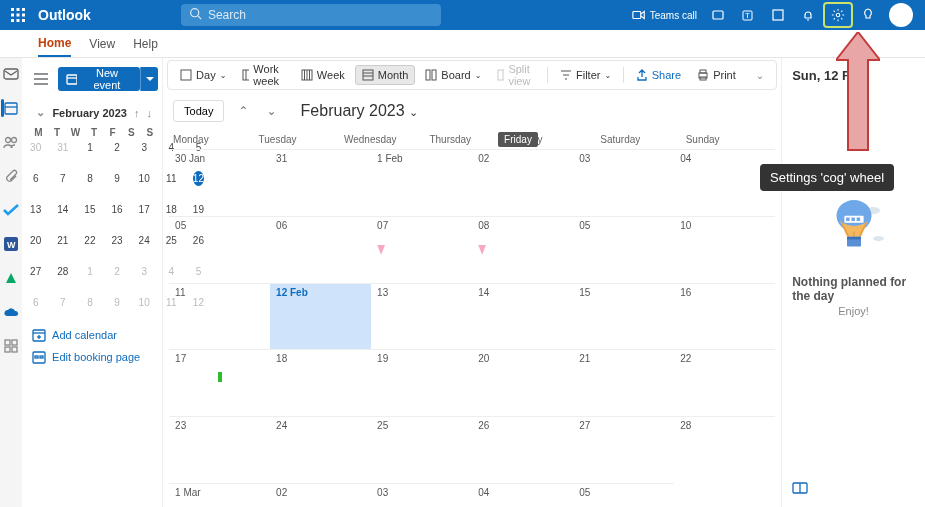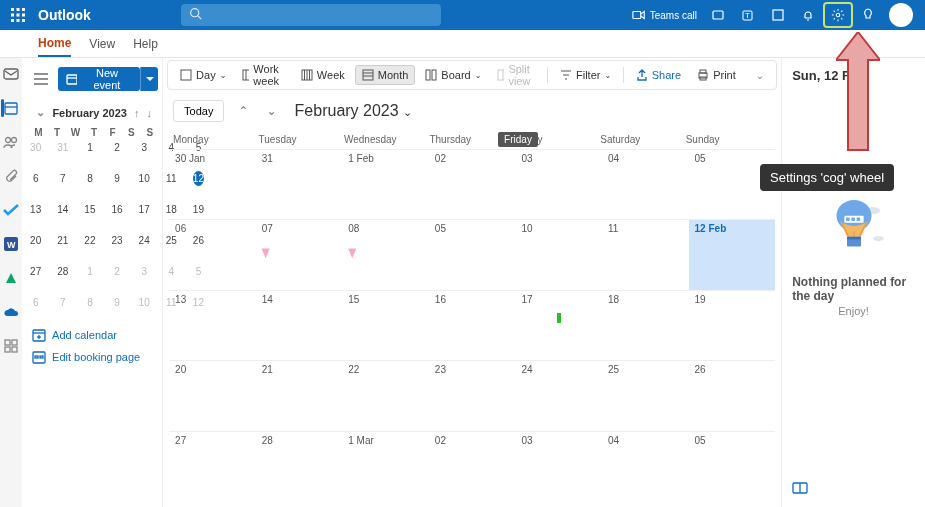--- a/index.html
+++ b/index.html
@@ -38,24 +38,24 @@
 .side-link { display: flex; align-items: center; gap: 6px; padding: 4px 2px; color: #0f6cbd; font-size: 11px; cursor: pointer; }
 .center-col { flex: 1; display: flex; flex-direction: column; border-left: 1px solid #eee; }
 .cmd-bar { height: 30px; border-bottom: 1px solid #eee; display: flex; align-items: center; padding: 0 6px; gap: 4px; margin: 2px 4px; border: 1px solid #e5e5e5; border-radius: 4px; }
 .cmd-item { display: flex; align-items: center; gap: 4px; padding: 3px 6px; font-size: 11px; color: #333; cursor: pointer; border-radius: 3px; }
 .cmd-item.active { background: #e8e8e8; border: 1px solid #ccc; }
 .cmd-sep { width: 1px; height: 16px; background: #e0e0e0; margin: 0 2px; }
 .cmd-item.disabled { color: #bbb; }
 .cal-head { display: flex; align-items: center; padding: 8px 10px; gap: 10px; position: relative; }
 .today-btn { border: 1px solid #ddd; background: #fff; padding: 4px 10px; border-radius: 3px; font-size: 11px; cursor: pointer; }
 .nav-arrow { cursor: pointer; color: #777; padding: 4px; }
-.cal-title { font-size: 16px; font-weight: 400; cursor: pointer; margin-left: 4px; }
+.cal-title { font-size: 16px; font-weight: 400; cursor: pointer; margin-left: 10px; }
 .friday-tip { position: absolute; top: 40px; left: 335px; background: #555; color: #fff; font-size: 10px; padding: 2px 6px; border-radius: 2px; }
 .weekday-row { display: grid; grid-template-columns: repeat(7, 1fr); font-size: 10px; color: #666; padding: 4px 10px; }
-.cal-grid { flex: 1; display: grid; grid-template-columns: repeat(7, 1fr); grid-template-rows: repeat(5, 1fr); padding: 0 6px 6px 6px; gap: 0; }
+.cal-grid { flex: 1; display: grid; grid-template-columns: repeat(6, 1fr); grid-template-rows: repeat(5, 1fr); padding: 0 6px 6px 6px; gap: 0; }
 .cal-cell { border-top: 1px solid #eee; padding: 3px 6px; font-size: 10px; color: #555; position: relative; }
 .cal-cell.today { background: #cfe4fa; }
 .cal-cell.today .num { color: #0f6cbd; font-weight: 600; }
 .cal-cell .num { font-size: 10px; }
 .marker-pink { width: 8px; height: 10px; background: #f8a9c0; margin-top: 14px; clip-path: polygon(0 0, 100% 0, 50% 100%); }
 .marker-green { width: 4px; height: 10px; background: #2bbd2b; position: absolute; left: 48%; top: 22px; }
 .right-col { width: 210px; border-left: 1px solid #eee; padding: 10px; display: flex; flex-direction: column; }
 .right-date { font-size: 13px; font-weight: 600; }
 .agenda-empty { display: flex; flex-direction: column; align-items: center; margin-top: 110px; color: #555; }
 .balloon { width: 70px; height: 70px; margin-bottom: 12px; }
@@ -84,20 +84,21 @@
       </svg>
   </div>
   <span class="app-title">Outlook</span>
   <div class="search-box">
     <span>
       <svg width="13" height="13" viewBox="0 0 16 16" fill="none" stroke="#dce9f5" stroke-width="1.5">
           <circle cx="7" cy="7" r="5"></circle>
           <line x1="11" y1="11" x2="15" y2="15"></line>
         </svg>
     </span>
+    <input placeholder="Search" style="">
   </div>
   <div class="header-spacer"></div>
   <div class="header-icon" style="width:auto;padding:0 6px;gap:4px;">
     <svg width="14" height="12" viewBox="0 0 16 12" fill="none" stroke="#fff" stroke-width="1.3">
         <rect x="1" y="2" width="9" height="8" rx="1"></rect>
         <path d="M10 5 L14 2 L14 10 L10 7"></path>
       </svg>
     <span style="font-size:10px;">Teams call</span>
   </div>
   <div class="header-icon">

